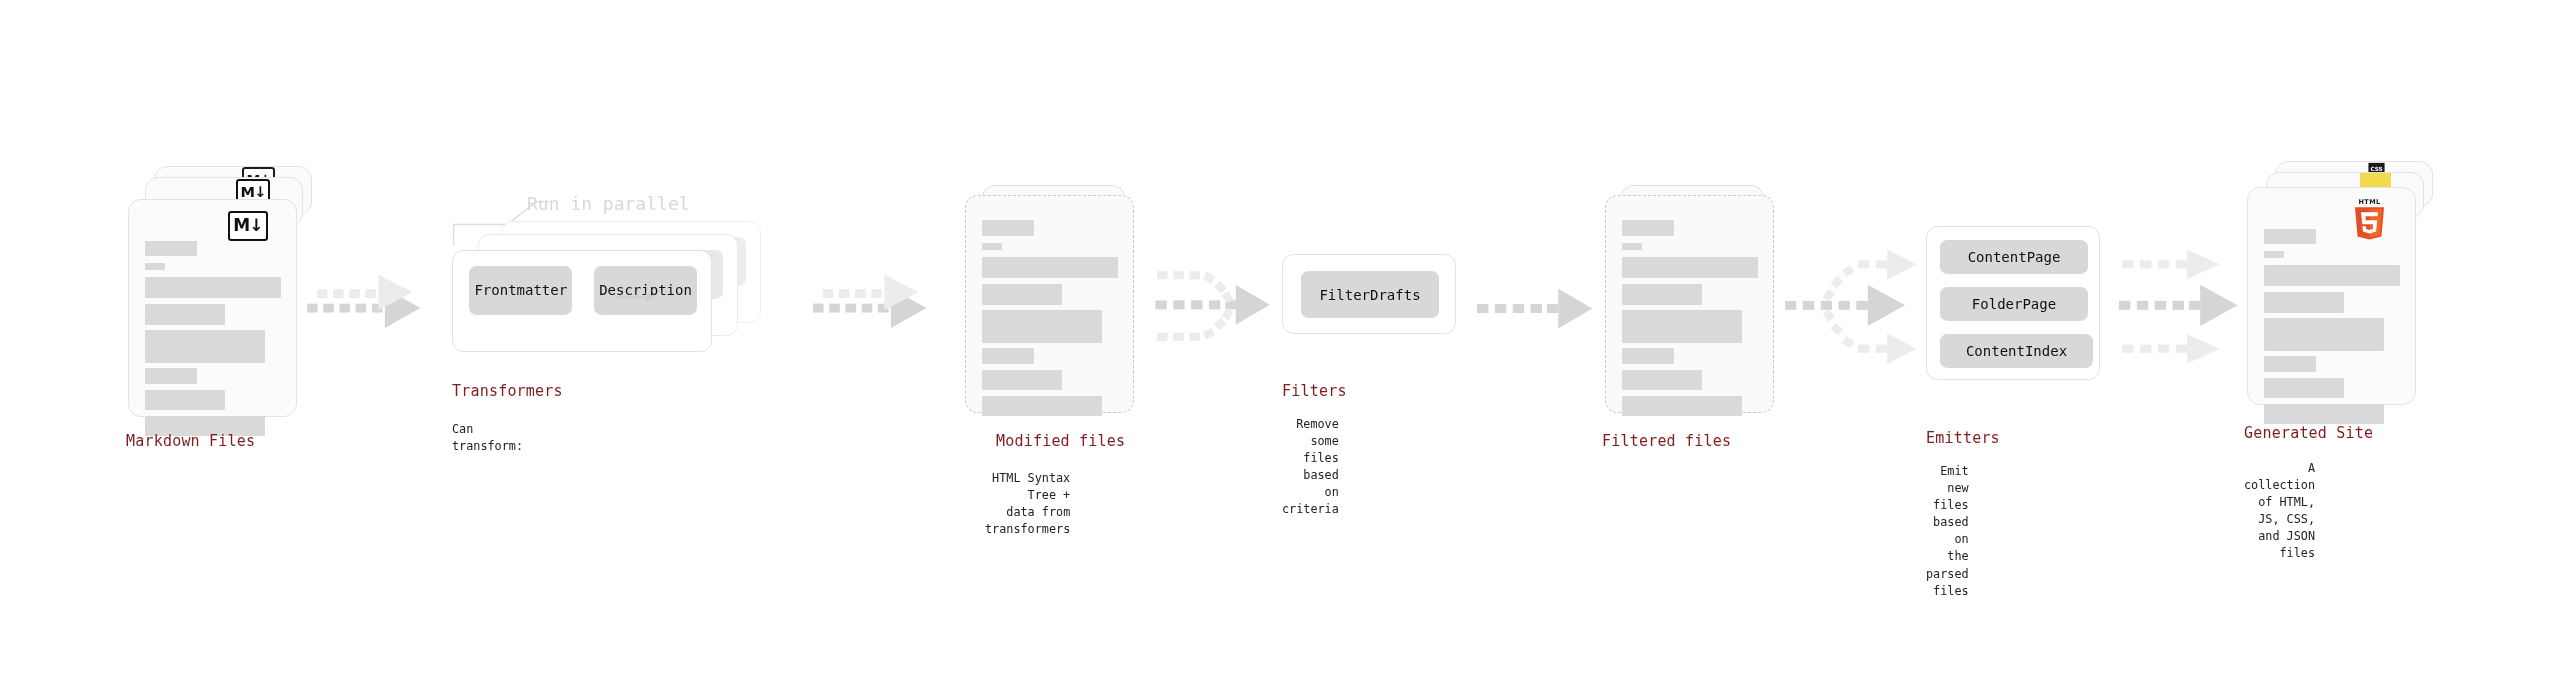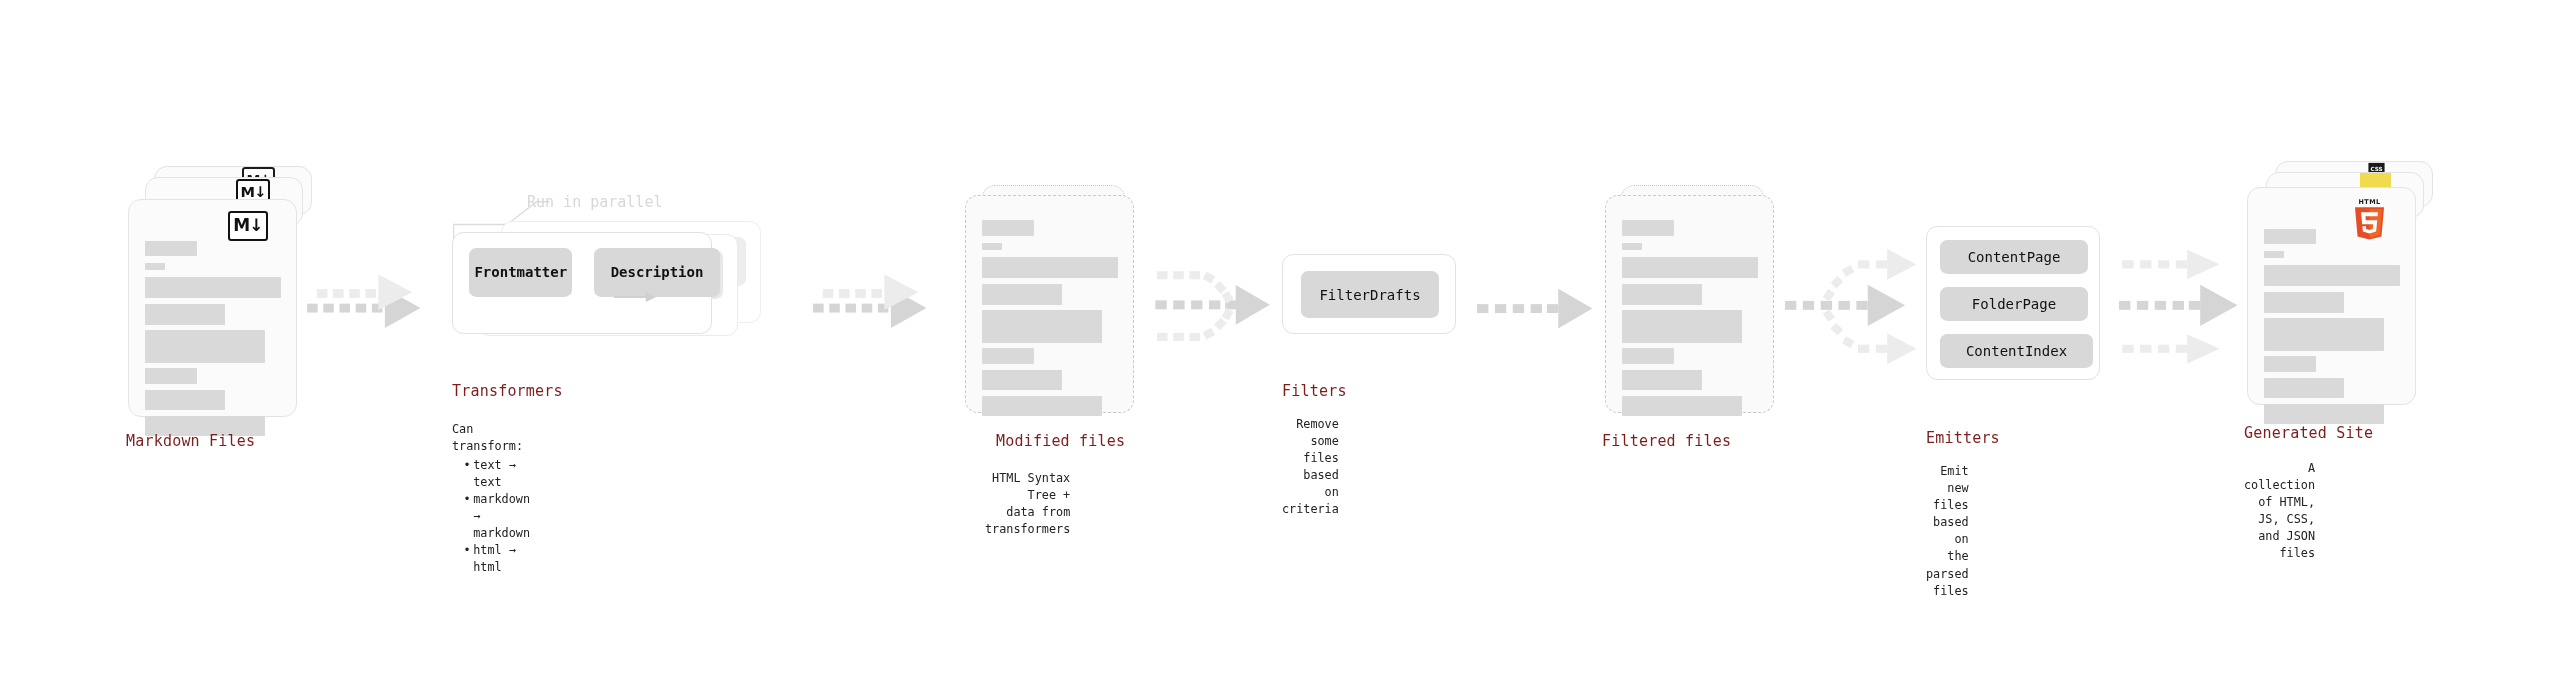--- a/index.html
+++ b/index.html
@@ -87,21 +87,21 @@
     color:#222;
   }
   .bullets .lead{margin:0 0 1.6px 0;}
   .bullets ul{margin:0;padding:0 0 0 11.4px;list-style:none;}
   .bullets li{position:relative;padding-left:9.8px;}
   .bullets li:before{
     content:"\2022";position:absolute;left:0;top:0;color:#222;
   }
   .parallel-label{
     position:absolute;
-    font-size:15px;
+    font-size:18px;
     color:#d8d8d8;
     white-space:nowrap;
   }
   svg{position:absolute;overflow:visible;}
 </style>
 </head>
 <body>
 
 <div class="stage">
 
@@ -163,39 +163,34 @@
 
   <svg style="left:614px;top:252px;" width="49" height="49" viewBox="0 0 60 60">
     <g stroke="#e8e8e8" stroke-width="2" fill="none">
       <path d="M0 6 L40 6"></path>
         <path d="M0 24 L40 24"></path>
     </g>
     <polygon points="40,1 50,6 40,11" fill="#e8e8e8"></polygon>
     <polygon points="40,19 50,24 40,29" fill="#e4e4e4"></polygon>
   </svg>
 
-  <div class="groupcard" style="left:452px;top:232px;width:260px;height:102px;font-weight:bold;">
+  <div class="groupcard" style="left:452px;top:250px;width:260px;height:102px;">
     <div class="chip" style="left:16.3px;top:14.6px;width:103px;height:49px;">Frontmatter</div>
-    <div class="chip" style="left:141px;top:14.6px;width:126px;height:49px;">Description</div>
+    <div class="chip" style="left:141px;top:14.6px;width:103px;height:49px;">Description</div>
   </div>
 
   <svg style="left:614px;top:289px;" width="49" height="16.3" viewBox="0 0 60 20">
     <path d="M0 10 L40 10" stroke="#cfcfcf" stroke-width="2" fill="none"></path>
     <polygon points="39,4 51,10 39,16" fill="#cfcfcf"></polygon>
   </svg>
 
   <div class="title" style="left:452px;top:382px;">Transformers</div>
 
   <div class="bullets" style="left:452px;top:421px;">
     <div class="lead">Can transform:</div>
-    <ul>
-      <li>text → text</li>
-      <li>markdown → markdown</li>
-      <li>html → html</li>
-    </ul>
   </div>
 </div>
 
 <svg style="left:813px;top:268px;" width="146" height="81" viewBox="0 0 180 100">
   <g fill="#d5d5d5">
     <rect x="0" y="44" width="13" height="11"></rect>
     <rect x="20" y="44" width="13" height="11"></rect>
     <rect x="40" y="44" width="13" height="11"></rect>
     <rect x="60" y="44" width="13" height="11"></rect>
     <rect x="80" y="44" width="13" height="11"></rect>

